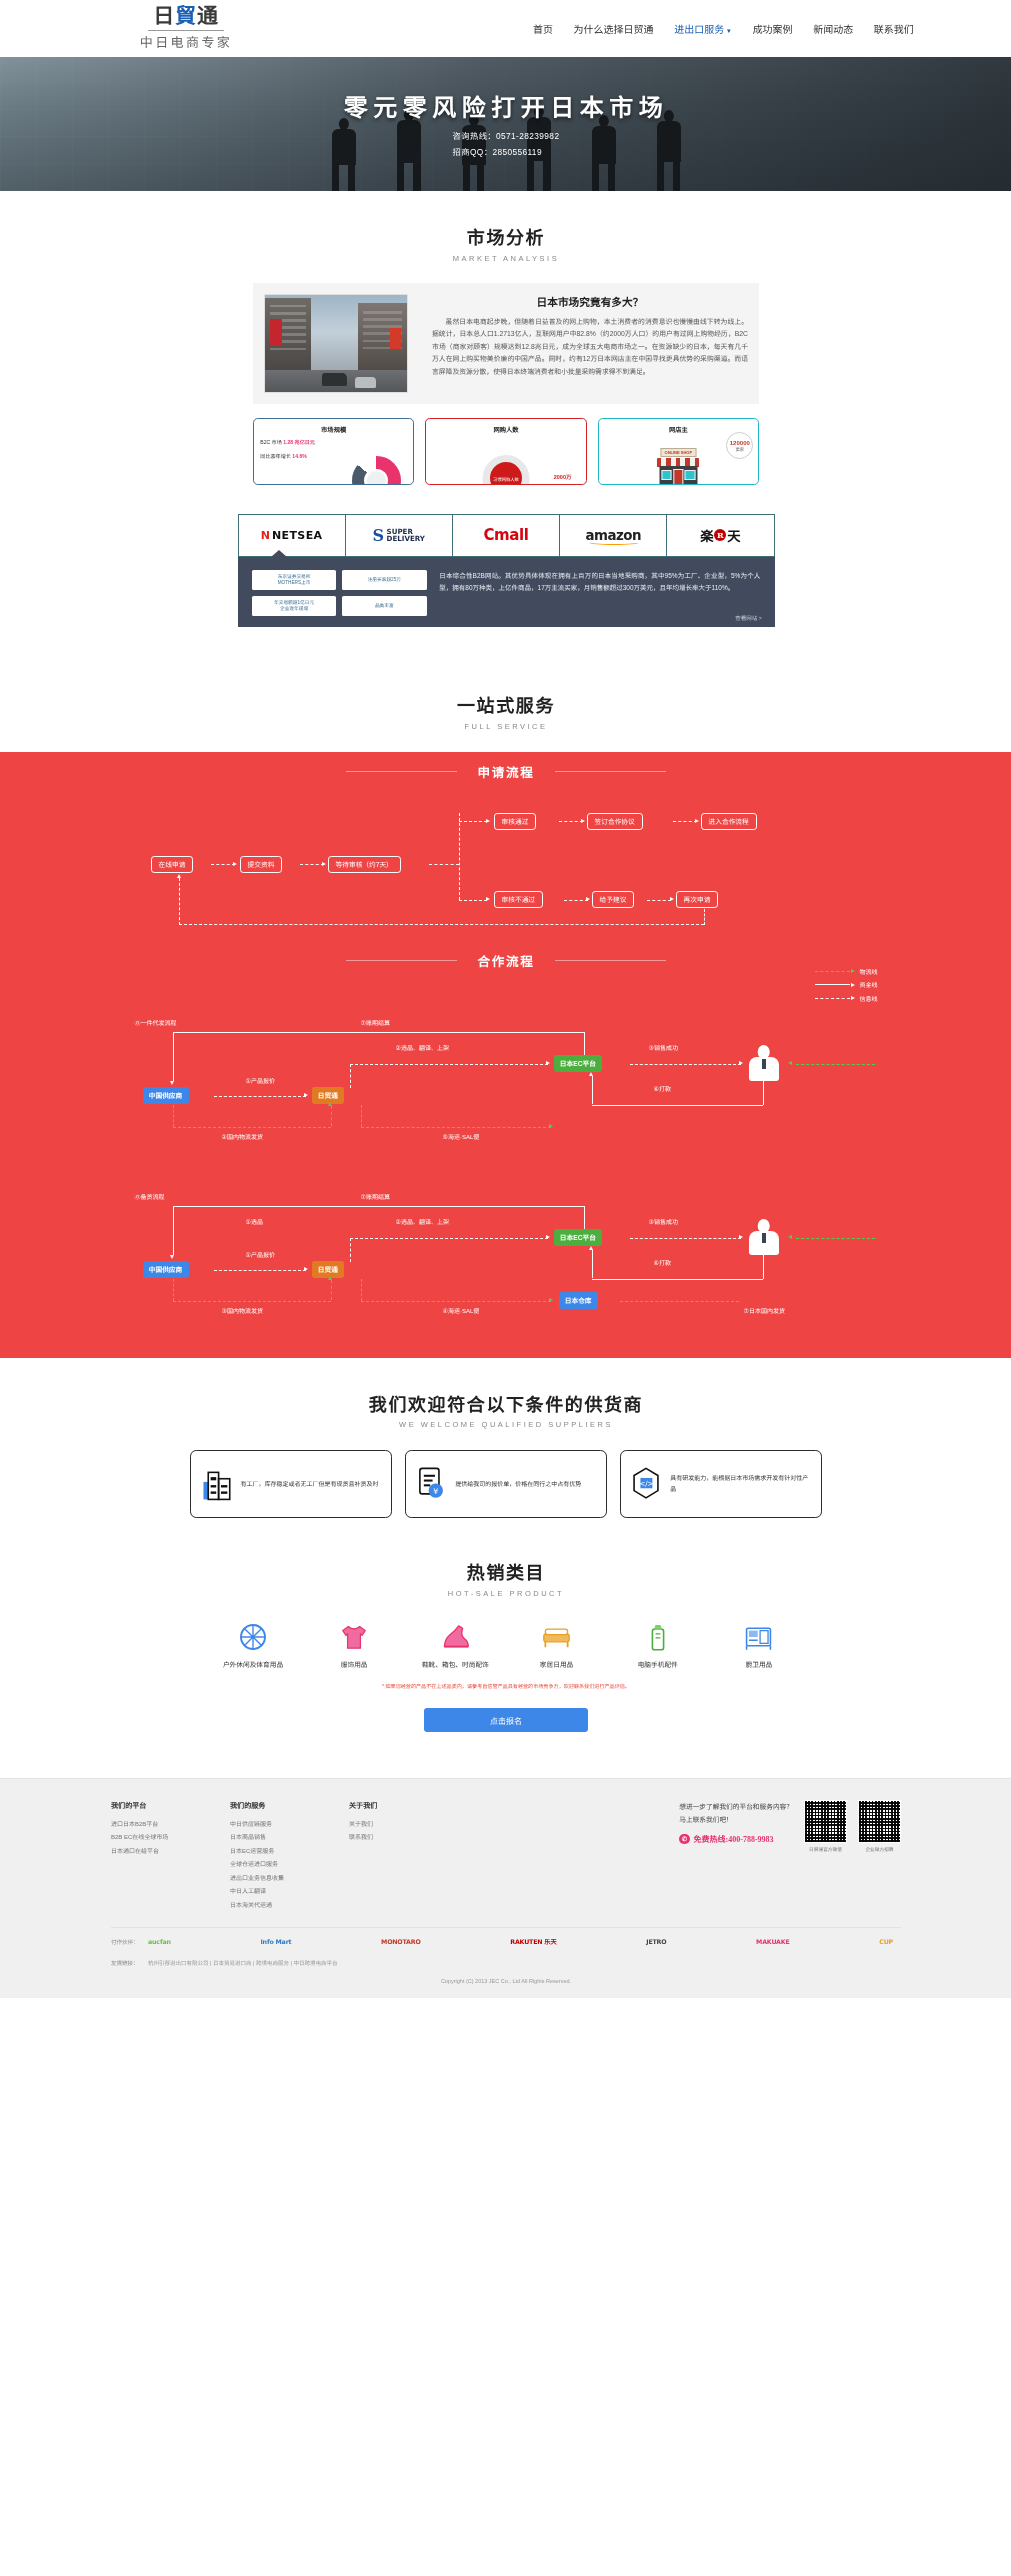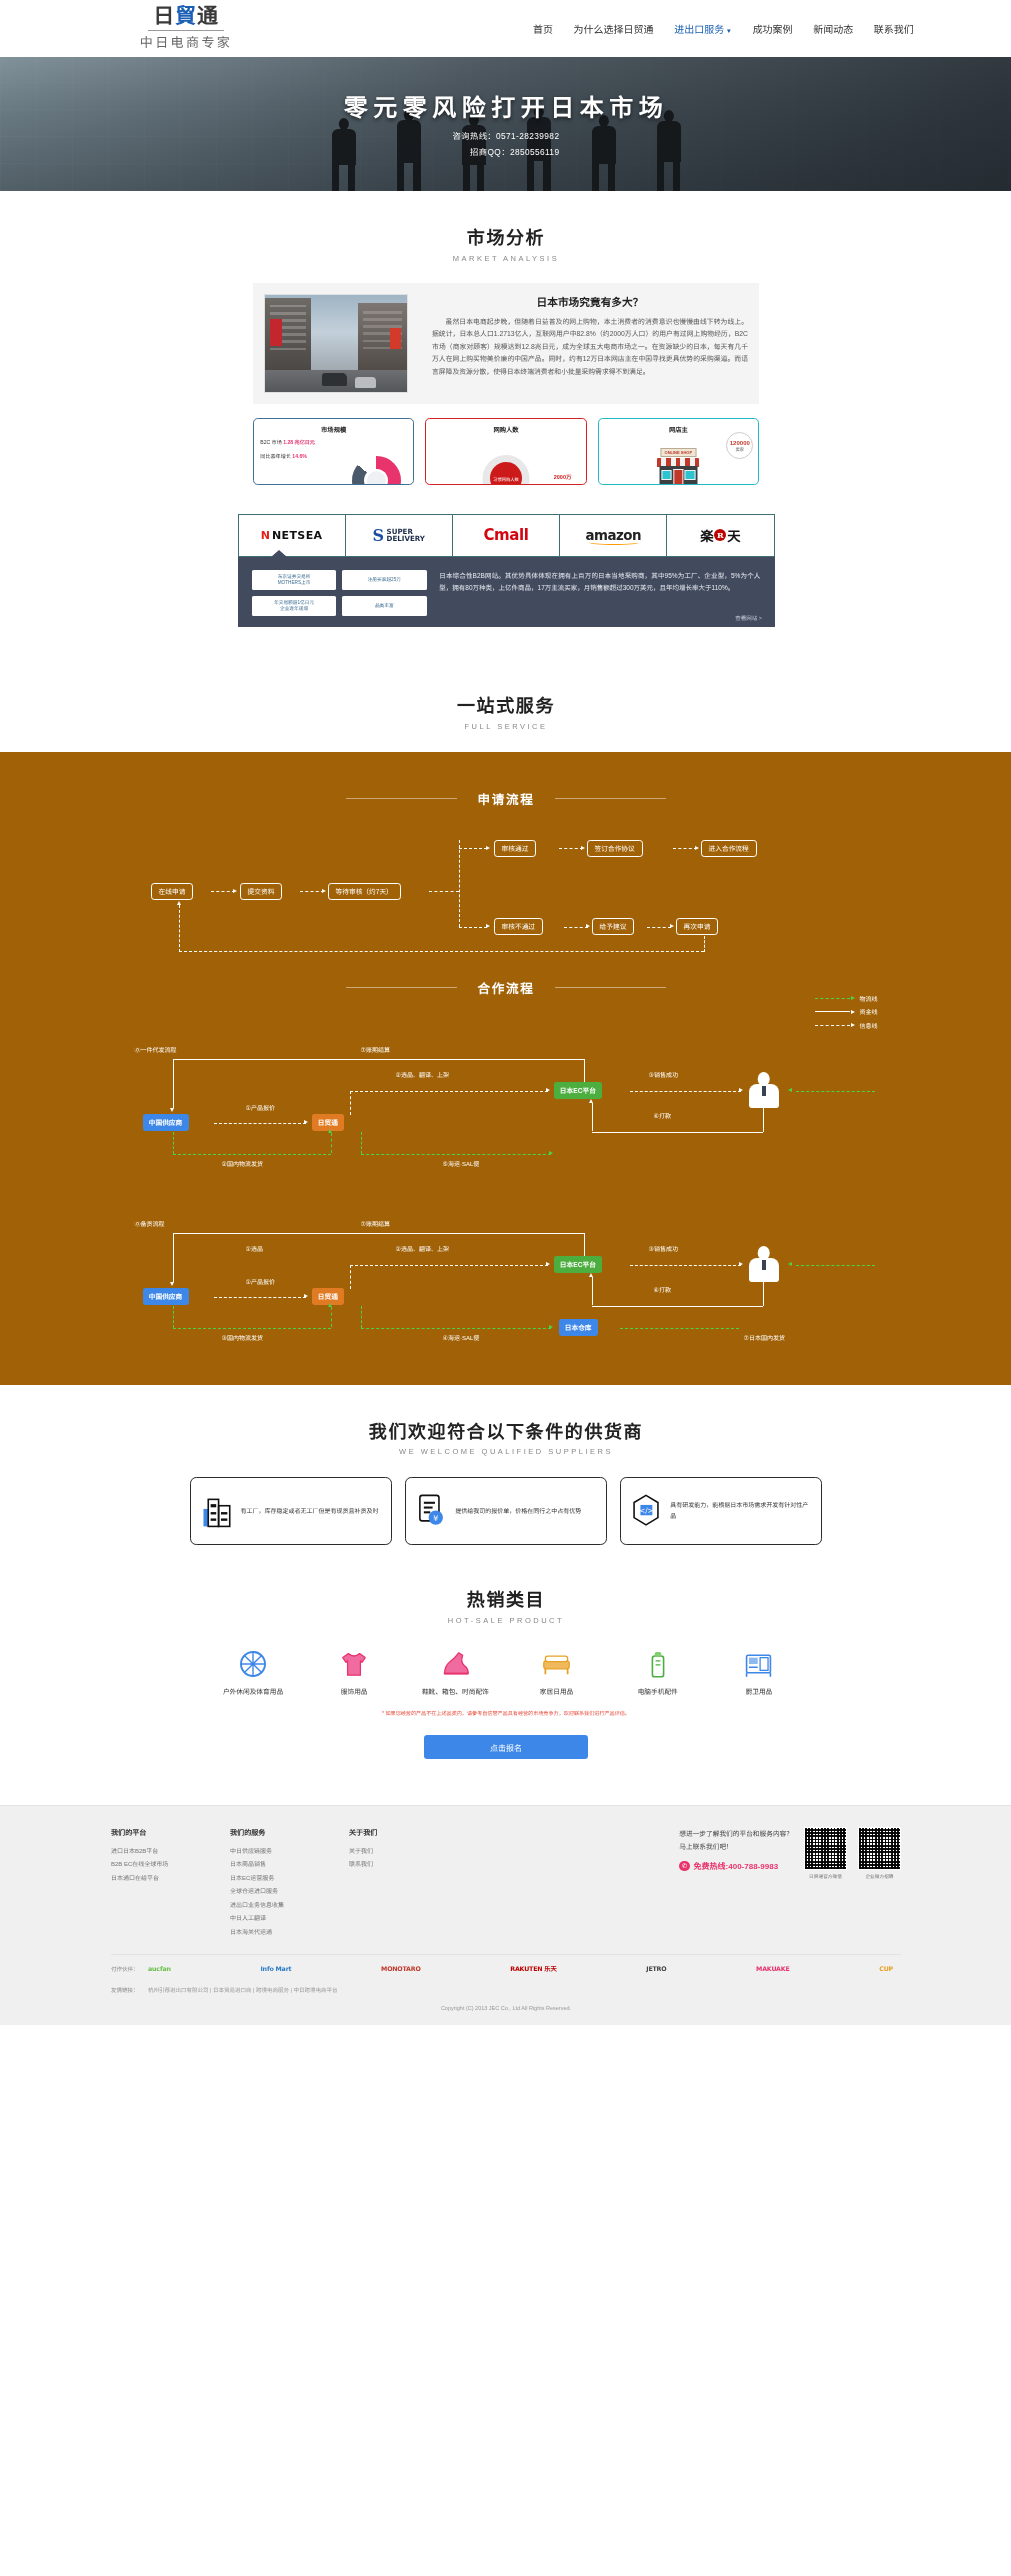--- a/index.html
+++ b/index.html
@@ -28,21 +28,21 @@
       repeating-linear-gradient(90deg,rgba(255,255,255,.045) 0 0.8px,transparent 0.8px 36px),
       repeating-linear-gradient(0deg,rgba(255,255,255,.045) 0 0.8px,transparent 0.8px 27px),
       linear-gradient(180deg,#8e9aa2 0%,#5d6a72 40%,#2b3238 100%);}
   .hero-people{position:absolute;left:0;right:0;bottom:0;height:119px;display:flex;justify-content:center;align-items:flex-end;gap:30px;opacity:.96;}
   .fig{position:relative;width:35px;height:0;}
   .fig .head{position:absolute;left:50%;transform:translateX(-50%);width:10.3px;height:12px;border-radius:50%;background:#15181b;}
   .fig .body{position:absolute;left:50%;transform:translateX(-50%);width:24px;background:#15181b;border-radius:6.3px 6.3px 0 0;}
   .fig .leg{position:absolute;width:7.1px;background:#15181b;bottom:0;}
   .hero-txt{position:absolute;inset:0;display:flex;flex-direction:column;align-items:center;justify-content:center;}
   .hero-title{font-size:24px;font-weight:bold;color:#fff;letter-spacing:5.5px;text-shadow:0 1.6px 4.7px rgba(0,0,0,.6);font-family:"DejaVu Sans",sans-serif;}
-  .hero-contact{margin-top:6px;text-align:right;color:#fff;font-size:8.3px;line-height:1.85;letter-spacing:0.4px;}
+  .hero-contact{margin-top:6px;text-align:left;color:#fff;font-size:8.3px;line-height:1.85;letter-spacing:0.4px;}
 
   
   .sec-title{text-align:center;padding:32px 0 20.6px;}
   .sec-title .cn{font-size:18px;color:#222;font-weight:bold;letter-spacing:1.6px;font-family:"DejaVu Sans",sans-serif;}
   .sec-title .en{font-size:7.5px;color:#888;letter-spacing:2.5px;margin-top:4.7px;}
 
   
   .market{background:#fff;padding-bottom:28.5px;}
   .mk-top{width:506px;margin:0 auto;background:#f4f4f4;display:flex;padding:11px;gap:24px;}
   .mk-photo{width:144px;height:99px;flex:none;position:relative;overflow:hidden;border:0.8px solid #e0e0e0;background:#8a8d90;}
@@ -109,21 +109,21 @@
 
   .plat-panel{width:537px;margin:0 auto;background:#424b5e;position:relative;padding:12.6px 14.2px 11px;display:flex;gap:12.6px;}
   .plat-panel .arrow{position:absolute;top:-7.1px;left:33px;width:0;height:0;border-left:8px solid transparent;border-right:8px solid transparent;border-bottom:7.1px solid #424b5e;}
   .tagcol{display:grid;grid-template-columns:1fr 1fr;gap:5.5px;width:175px;flex:none;}
   .tag{background:#fff;border-radius:1.6px;height:20.6px;display:flex;align-items:center;justify-content:center;text-align:center;font-size:4.7px;color:#3f6f94;line-height:1.35;padding:0 2.4px;}
   .plat-desc{flex:1;font-size:6.5px;color:#e9ecf2;line-height:1.95;text-align:justify;}
   .plat-more{position:absolute;right:12.6px;bottom:5.5px;font-size:5.5px;color:#c2c8d4;}
 
   
   .fs-head{background:#fff;}
-  .service{background:#a16207;padding:37px 0 24px;position:relative;overflow:hidden;}
+  .service{background:#ef4444;padding:10px 0 24px;position:relative;overflow:hidden;}
   .flow-title{text-align:center;color:#fff;font-size:12.6px;font-weight:bold;letter-spacing:1.6px;position:relative;margin-bottom:24px;font-family:"DejaVu Sans",sans-serif;}
   .flow-title:before,.flow-title:after{content:"";position:absolute;top:50%;width:111px;height:0.8px;background:rgba(255,255,255,.45);}
   .flow-title:before{right:calc(50% + 49px);} .flow-title:after{left:calc(50% + 49px);}
 
   .apply{width:711px;margin:0 auto;position:relative;height:119px;}
   .nd{position:absolute;border:0.9px solid #fff;border-radius:3.2px;color:#fff;font-size:6.7px;display:flex;align-items:center;justify-content:center;padding:0 7.1px;height:17.4px;white-space:nowrap;}
   .dash{position:absolute;border-top:0.9px dashed #fff;height:0;}
   .dashv{position:absolute;border-left:0.9px dashed #fff;width:0;}
   .ar{position:absolute;width:0;height:0;border-top:2.8px solid transparent;border-bottom:2.8px solid transparent;border-left:4px solid #fff;}
   .aru{position:absolute;width:0;height:0;border-left:2.8px solid transparent;border-right:2.8px solid transparent;border-bottom:4px solid #fff;}
@@ -175,21 +175,21 @@
   .hot-name{margin-top:6.3px;font-size:6.7px;color:#333;}
   .hot-note{width:632px;margin:12.6px auto 0;font-size:5.1px;color:#e74c3c;text-align:center;line-height:1.7;}
   .cta{width:164px;height:24px;margin:17.4px auto 32px;background:#3d87e8;border-radius:3.2px;color:#fff;font-size:8px;display:flex;align-items:center;justify-content:center;cursor:pointer;}
 
   
   .footer{background:#f0f0f0;border-top:0.8px solid #e2e2e2;padding:20.6px 0 0;}
   .ft-main{width:790px;margin:0 auto;display:flex;}
   .ft-col{width:119px;}
   .ft-col h4{font-size:7.1px;color:#333;margin-bottom:8px;font-weight:bold;}
   .ft-col a{display:block;font-size:6px;color:#777;text-decoration:none;line-height:2.25;}
-  .ft-right{flex:1;display:flex;justify-content:flex-end;align-items:flex-start;gap:11px;}
+  .ft-right{flex:1;display:flex;justify-content:flex-end;align-items:flex-start;gap:11px;font-family:Liberation Serif, serif;}
   .ft-cta{text-align:left;padding-top:1.6px;}
   .ft-cta .l1{font-size:6.7px;color:#444;line-height:1.9;}
   .ft-cta .l2{font-size:6.7px;color:#444;line-height:1.9;margin-bottom:6.3px;}
   .ft-tel{display:flex;align-items:center;gap:4px;color:#e8336d;font-size:8px;font-weight:bold;}
   .ft-tel .ic{width:10.3px;height:10.3px;border-radius:50%;background:#e8336d;color:#fff;font-size:6.3px;display:flex;align-items:center;justify-content:center;}
   .qr{width:43px;text-align:center;}
   .qr .code{width:43px;height:43px;background:
      repeating-linear-gradient(0deg,#111 0 1.6px,#fff 1.6px 3.2px),
      repeating-linear-gradient(90deg,#111 0 1.6px,rgba(255,255,255,0) 1.6px 3.2px);
      background-blend-mode:multiply;border:1.6px solid #fff;}

